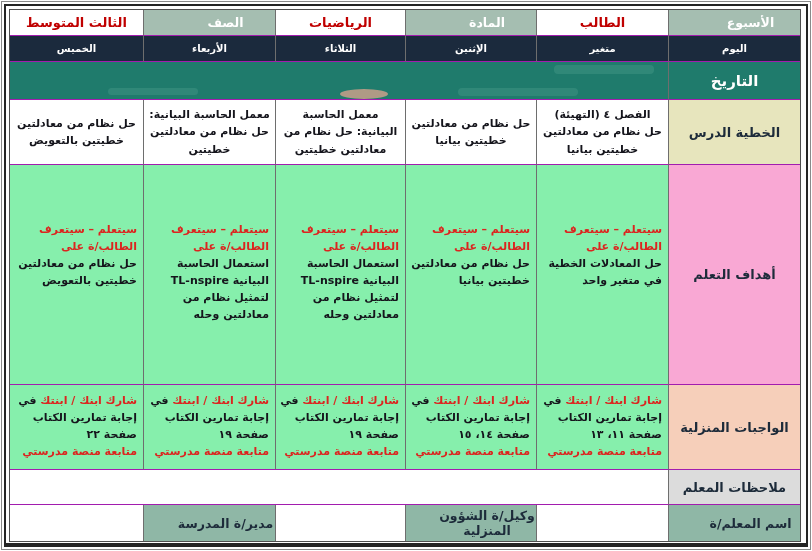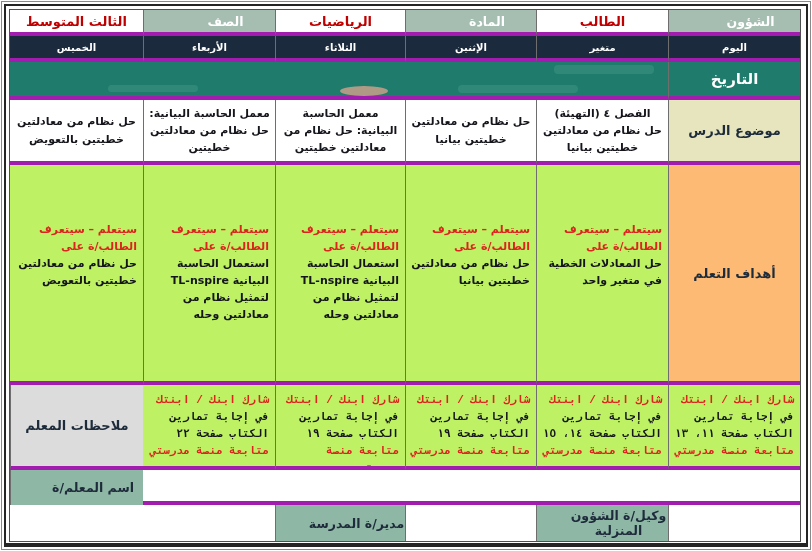--- a/index.html
+++ b/index.html
@@ -11,64 +11,64 @@
   .frame-inner{position:absolute;inset:4px;border:2px solid #252525;border-bottom-width:4px;pointer-events:none;}
 
   .plan-table{
     position:absolute;top:9px;right:11px;direction:rtl;
     display:grid;
     grid-template-columns:132px 132px 131px 130px 132px 133px;
     grid-template-rows:26px 26px 38px 65px 220px 85px 35px 36px;
     border:1px solid #4f4f4f;background:#fff;
   }
   .cell{
-    border-left:1px solid #6e6e6e;border-bottom:4px solid #a21caf;
+    border-left:1px solid #6e6e6e;border-bottom:1px solid #a21caf;
     display:flex;align-items:center;justify-content:center;
     text-align:center;font-weight:bold;color:#15151c;
     box-sizing:border-box;overflow:hidden;position:relative;
   }
   .noL{border-left:none;}
   .noB{border-bottom:none;}
   .span5{grid-column:span 5;}
 
   .lblcol{font-size:13px;color:#1d2b3a;}
   .sage{background:#a5beb1;color:#ffffff;font-size:12.5px;padding-left:32px;}
   .navy{background:#1b2a3d;color:#ffffff;font-size:10px;}
   .tealbg{background:#1f7b6c;color:#ffffff;font-size:15px;}
   .paleyellow{background:#e7e5bd;}
-  .objteal{background:#fdba74;}
+  .objteal{background:#f9a8d4;}
   .peach{background:#f6cfba;}
   .graylbl{background:#dcdcdc;}
   .sigsage{background:#8fb7a6;color:#1d2b3a;font-size:12.5px;padding-left:32px;}
 
   .redval{color:#c00000;font-size:13px;}
   .bodycell{
-    background:#bef264;font-size:11px;line-height:1.55;
+    background:#86efac;font-size:11px;line-height:1.55;
     display:block;padding:8px 6px 4px 4px;
   }
   .topic{display:flex;flex-direction:column;align-items:center;justify-content:center;
     font-size:11px;line-height:1.55;padding:2px 5px;background:#fff;}
   .objcell{padding-top:56px;text-align:right;}
-  .hwcell{padding-top:7px;text-align:right;font-family:Liberation Mono, monospace;}
+  .hwcell{padding-top:7px;text-align:right;}
   .redlead{color:#dc241f;}
   .redfoot{color:#dc241f;}
 
   .smudge{position:absolute;pointer-events:none;}
   .sm-tan{background:#c9a08a;opacity:.85;border-radius:50%;}
   .sm-teal{background:#3e9484;opacity:.55;border-radius:4px;}
 </style>
 </head>
 <body>
 
 <div class="frame-outer"></div>
 <div class="frame-inner"></div>
 
 <div class="plan-table">
 
-  <div class="cell sage">الشؤون</div>
+  <div class="cell sage">الأسبوع</div>
   <div class="cell redval">الطالب</div>
   <div class="cell sage">المادة</div>
   <div class="cell redval">الرياضيات</div>
   <div class="cell sage">الصف</div>
   <div class="cell redval noL">الثالث المتوسط</div>
 
   <div class="cell navy">اليوم</div>
   <div class="cell navy">متغير</div>
   <div class="cell navy">الإثنين</div>
   <div class="cell navy">الثلاثاء</div>
@@ -76,21 +76,21 @@
   <div class="cell navy noL">الخميس</div>
 
   <div class="cell tealbg">التاريخ</div>
   <div class="cell tealbg span5 noL">
     <span class="smudge sm-teal" style="right:14px;top:3px;width:100px;height:9px;"></span>
     <span class="smudge sm-teal" style="right:90px;bottom:3px;width:120px;height:8px;"></span>
     <span class="smudge sm-teal" style="right:470px;bottom:4px;width:90px;height:7px;"></span>
     <span class="smudge sm-tan" style="right:280px;bottom:0;width:48px;height:10px;"></span>
   </div>
 
-  <div class="cell paleyellow lblcol">موضوع الدرس</div>
+  <div class="cell paleyellow lblcol">الخطية الدرس</div>
   <div class="cell topic">
     <div>الفصل ٤ (التهيئة)</div>
     <div>حل نظام من معادلتين خطيتين بيانيا</div>
   </div>
   <div class="cell topic">
     <div>حل نظام من معادلتين خطيتين بيانيا</div>
   </div>
   <div class="cell topic">
     <div>معمل الحاسبة البيانية: حل نظام من معادلتين خطيتين</div>
   </div>
@@ -116,20 +116,21 @@
   </div>
   <div class="cell bodycell objcell">
     <div class="redlead">سيتعلم – سيتعرف الطالب/ة على</div>
     <div>استعمال الحاسبة البيانية TL-nspire لتمثيل نظام من معادلتين وحله</div>
   </div>
   <div class="cell bodycell objcell noL">
     <div class="redlead">سيتعلم – سيتعرف الطالب/ة على</div>
     <div>حل نظام من معادلتين خطيتين بالتعويض</div>
   </div>
 
+  <div class="cell peach lblcol">الواجبات المنزلية</div>
   <div class="cell bodycell hwcell">
     <span class="redlead">شارك ابنك / ابنتك</span>
     <span>في إجابة تمارين الكتاب صفحة ١١، ١٣</span>
     <div class="redfoot">متابعة منصة مدرستي</div>
   </div>
   <div class="cell bodycell hwcell">
     <span class="redlead">شارك ابنك / ابنتك</span>
     <span>في إجابة تمارين الكتاب صفحة ١٤، ١٥</span>
     <div class="redfoot">متابعة منصة مدرستي</div>
   </div>

